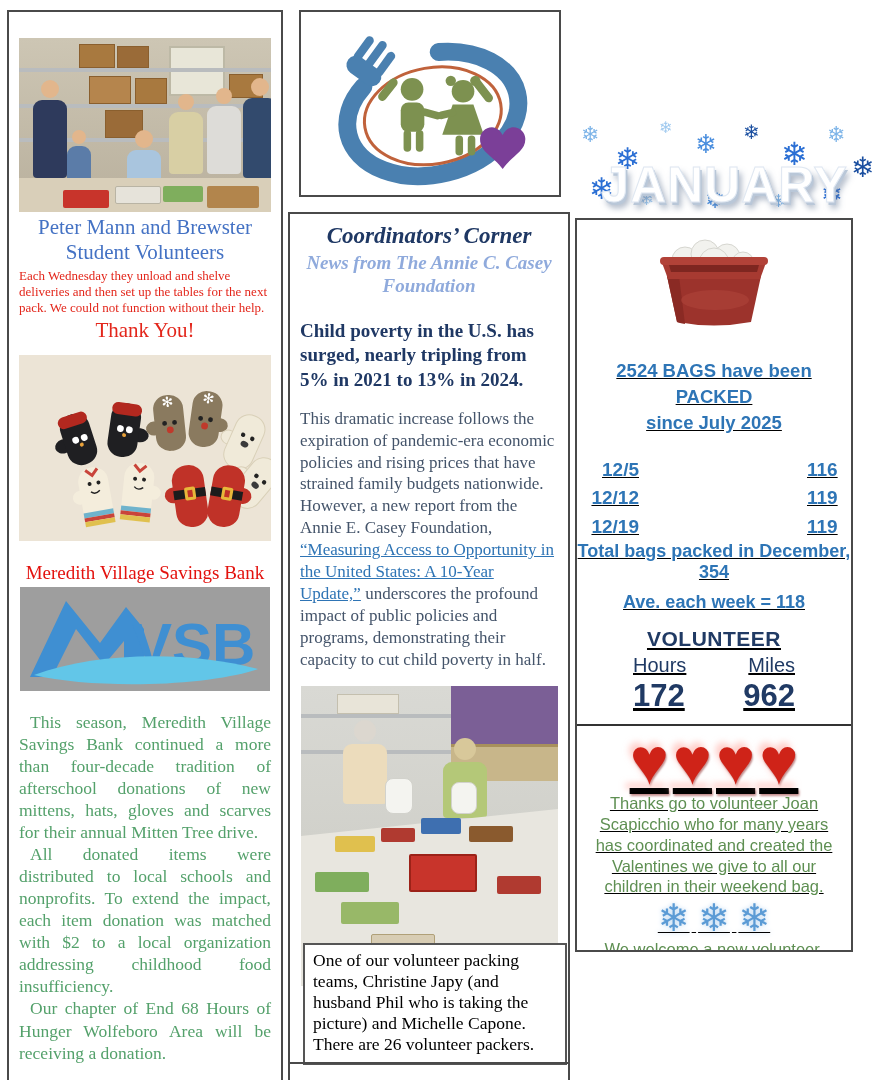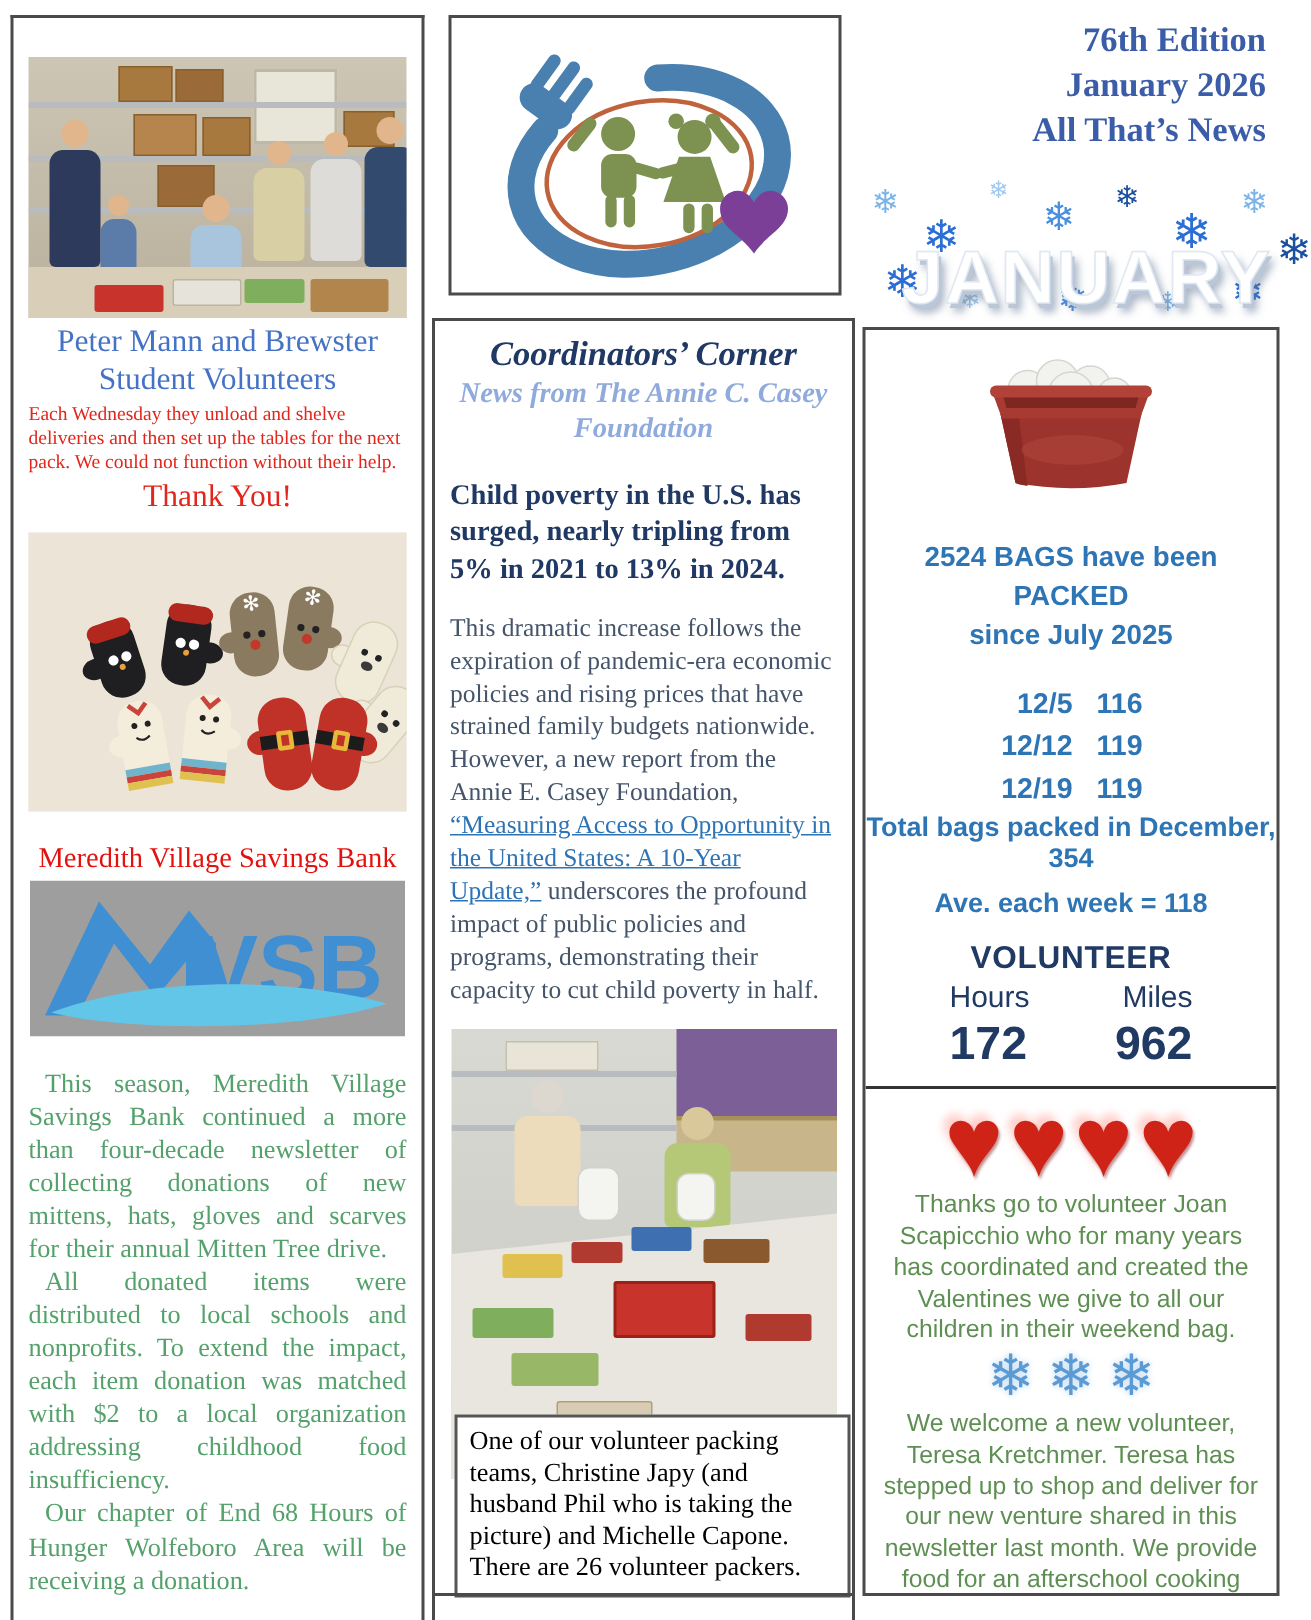--- a/index.html
+++ b/index.html
@@ -46,26 +46,26 @@
         padding:5px 8px;box-sizing:content-box;font-size:17.5px;line-height:1.2;color:#000;background:#fff;}
   
   .masthead{position:absolute;right:30px;top:12px;width:420px;text-align:right;color:#3B5CA8;
         font-weight:bold;font-size:23px;line-height:1.3;}
   .banner{position:absolute;left:575px;top:118px;width:299px;height:96px;overflow:hidden;background:#fff;}
   .banner .word{position:absolute;left:0;right:0;top:38px;text-align:center;
         font-family:"Liberation Sans",sans-serif;font-weight:bold;font-size:50px;letter-spacing:1px;
         color:#fff;-webkit-text-stroke:1px #dfe7f1;
         text-shadow:2px 3px 0 #b9c7d8,4px 6px 6px rgba(90,110,140,.55);}
   .banner i{position:absolute;font-style:normal;line-height:1;}
-  .right-box{position:absolute;left:575px;top:218px;width:278px;height:846px;overflow:hidden;
-        font-family:"Liberation Sans",sans-serif;text-align:center;}
+  .right-box{position:absolute;left:575px;top:218px;width:278px;height:734px;overflow:hidden;
+        font-family:"Liberation Sans",sans-serif;text-align:center;text-decoration:underline;}
   .basket{display:block;margin:12px auto 0;width:150px;height:100px;}
   .bags-line{margin:26px 4px 0;color:#2E75B6;font-size:18.5px;font-weight:bold;line-height:1.4;white-space:pre-line;}
   .pack-table{margin:20px auto 0;color:#2E75B6;font-size:19px;font-weight:bold;line-height:1.5;}
-  .pack-row{display:flex;justify-content:center;gap:16px;}
+  .pack-row{display:flex;justify-content:space-between;gap:16px;}
   .pack-row .d{width:62px;text-align:right;}
   .pack-row .c{width:44px;text-align:left;}
   .total-line{margin:0 0 0;color:#2E75B6;font-size:18px;font-weight:bold;}
   .avg-line{margin:9px 0 0;color:#2E75B6;font-size:18px;font-weight:bold;}
   .vol-title{margin:14px 0 0;color:#203A64;font-size:21px;font-weight:600;letter-spacing:.5px;}
   .vol-labels,.vol-values{display:flex;justify-content:space-between;padding:0 56px;color:#203A64;}
   .vol-labels{margin-top:3px;font-size:20px;}
   .vol-values{margin-top:1px;font-size:31px;font-weight:bold;align-items:flex-end;}
   .hr-line{margin:10px 0 0;border:none;border-top:2px solid #333;}
   .hearts-row{display:flex;justify-content:center;gap:4px;margin-top:6px;}
@@ -236,21 +236,21 @@
       <div class="mvsb-heading">Meredith Village Savings Bank</div>
 
       <svg class="mvsb-logo" viewBox="0 0 250 104">
         <rect width="250" height="104" fill="#9e9e9e"></rect>
         <polygon fill="#3f8fd2" points="10,90 46,14 80,56 106,20 124,42 124,90 104,90 104,54 84,78 56,42 32,90"></polygon>
         <text x="112" y="78" font-family="Liberation Sans, sans-serif" font-weight="bold" font-size="60" fill="#3f8fd2">VSB</text>
         <path fill="#62c6e8" d="M14,88 C78,64 172,64 238,82 C184,100 72,102 14,88 Z"></path>
       </svg>
 
       <div class="green-wrap">
-        <p class="green-text">This season, Meredith Village Savings Bank continued a more than four-decade newsletter of collecting donations of new mittens, hats, gloves and scarves for their annual Mitten Tree drive.</p>
+        <p class="green-text">This season, Meredith Village Savings Bank continued a more than four-decade tradition of afterschool donations of new mittens, hats, gloves and scarves for their annual Mitten Tree drive.</p>
         <p class="green-text">All donated items were distributed to local schools and nonprofits.  To extend the impact, each item donation was matched with $2 to a local organization addressing childhood food insufficiency.</p>
         <p class="green-text">Our chapter of End 68 Hours of Hunger Wolfeboro Area will be receiving a donation.</p>
       </div>
 
     </div>
   </section>
 
   <section class="logo-box framed">
     <svg width="236" height="168" viewBox="0 0 250 175">
       <ellipse cx="128" cy="98" rx="92" ry="64" fill="none" stroke="#4a80b0" stroke-width="19" stroke-linecap="round" stroke-dasharray="420 90" stroke-dashoffset="118" transform="rotate(-14 128 98)"></ellipse>
@@ -316,25 +316,20 @@
       <div class="crate" style="left:110px;top:270px;width:66px;height:24px;background:#c8a85c;border:1px solid #9a7e3c;"></div>
       <div class="crate" style="left:196px;top:190px;width:44px;height:18px;background:#b03a30;"></div>
     </div>
 
     <div class="caption-box">
       <span>One of our volunteer packing teams, Christine Japy (and husband Phil who is taking the picture) and Michelle Capone. There are 26 volunteer packers.</span>
     </div>
     <div class="divider"></div>
   </section>
 
-  <header class="masthead">
-    <div>76th Edition</div>
-    <div>January 2026</div>
-    <div>All That’s News</div>
-  </header>
 
   <div class="banner">
     <i style="left:6px;top:6px;font-size:22px;color:#7db4e8;">❄</i>
     <i style="left:40px;top:26px;font-size:30px;color:#2b6fd4;">❄</i>
     <i style="left:84px;top:2px;font-size:16px;color:#9fc9ef;">❄</i>
     <i style="left:120px;top:14px;font-size:26px;color:#4a8ede;">❄</i>
     <i style="left:168px;top:4px;font-size:20px;color:#1b4fa0;">❄</i>
     <i style="left:206px;top:20px;font-size:32px;color:#2b6fd4;">❄</i>
     <i style="left:252px;top:6px;font-size:22px;color:#7db4e8;">❄</i>
     <i style="left:276px;top:36px;font-size:28px;color:#1b4fa0;">❄</i>

